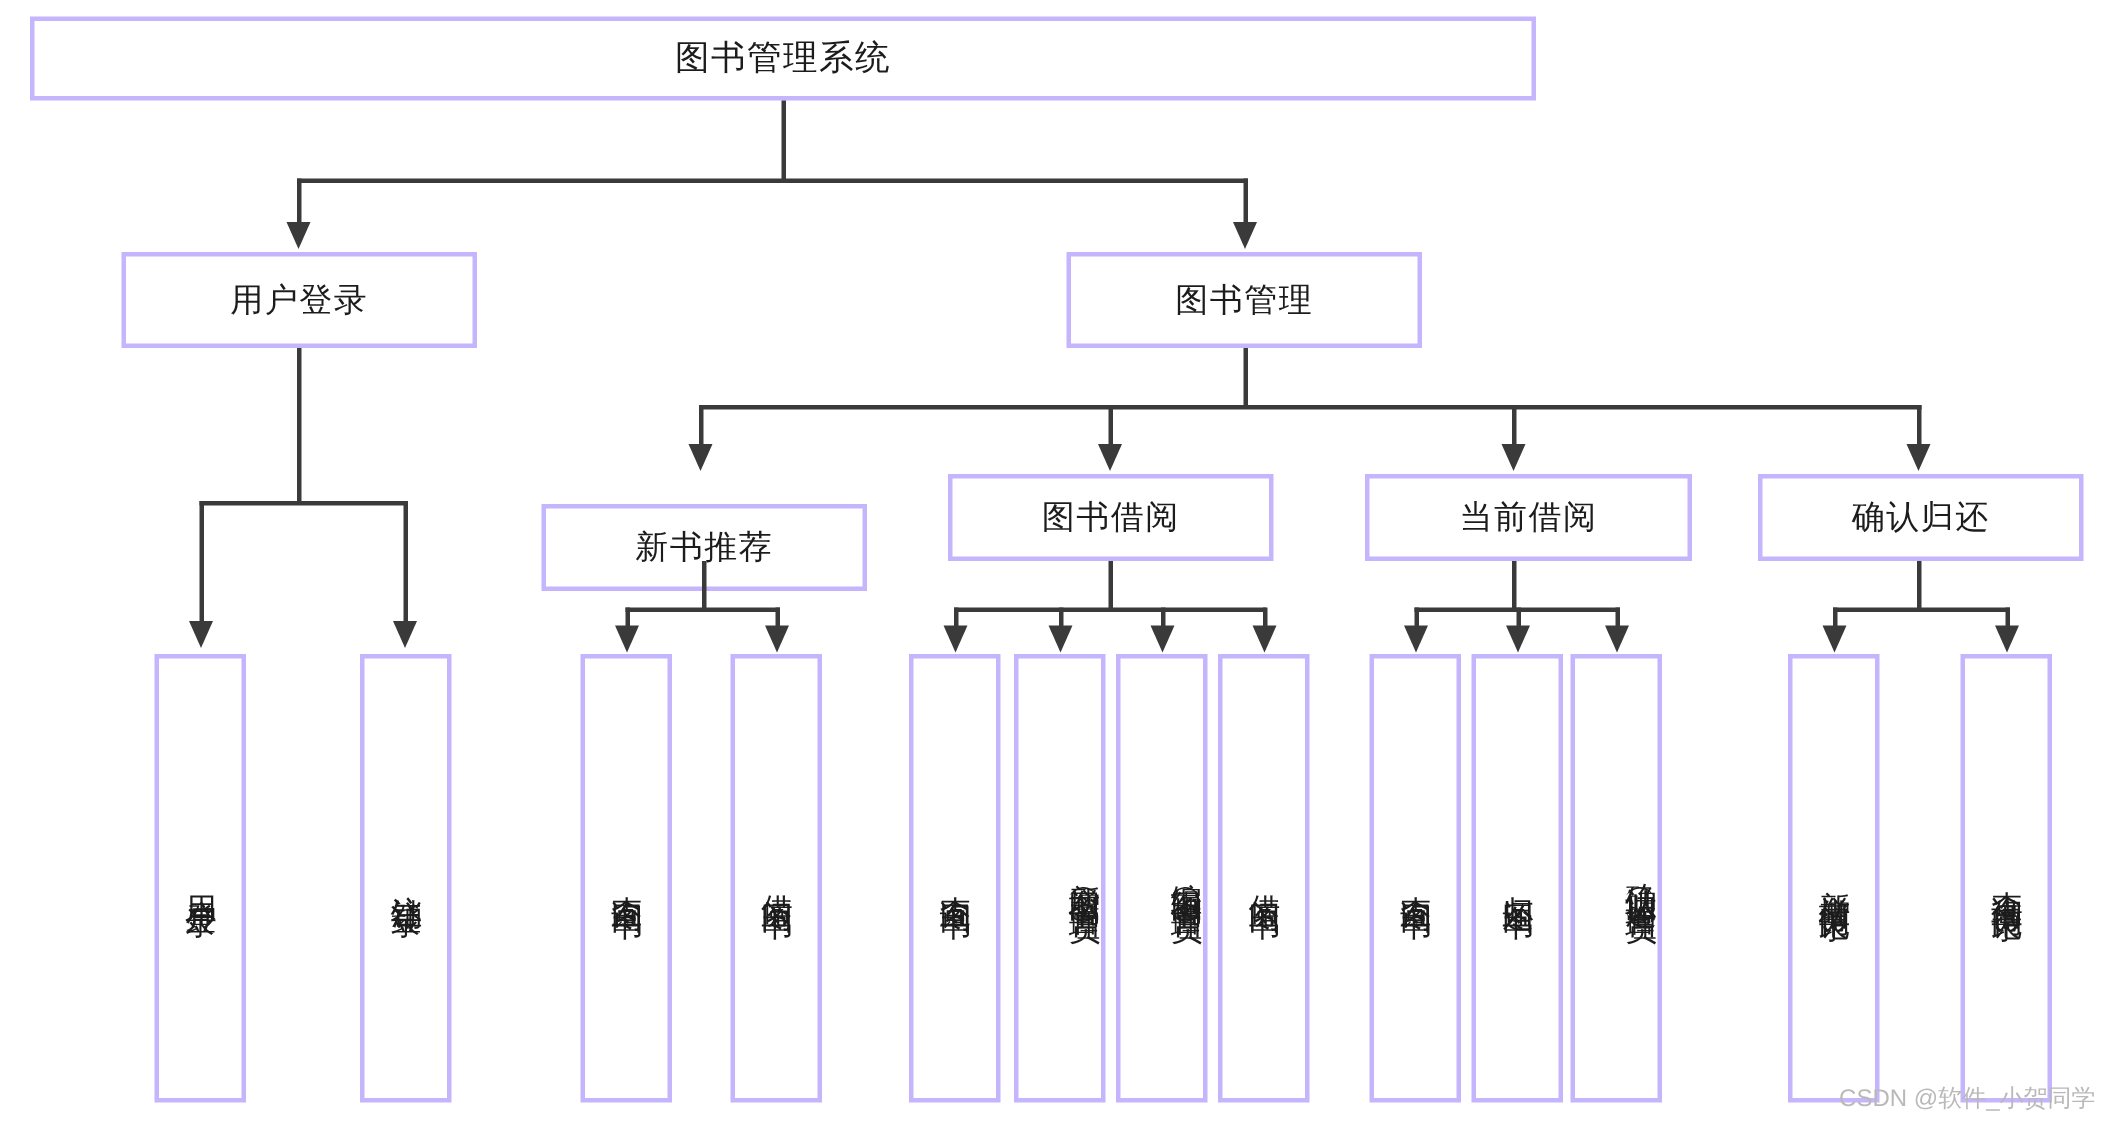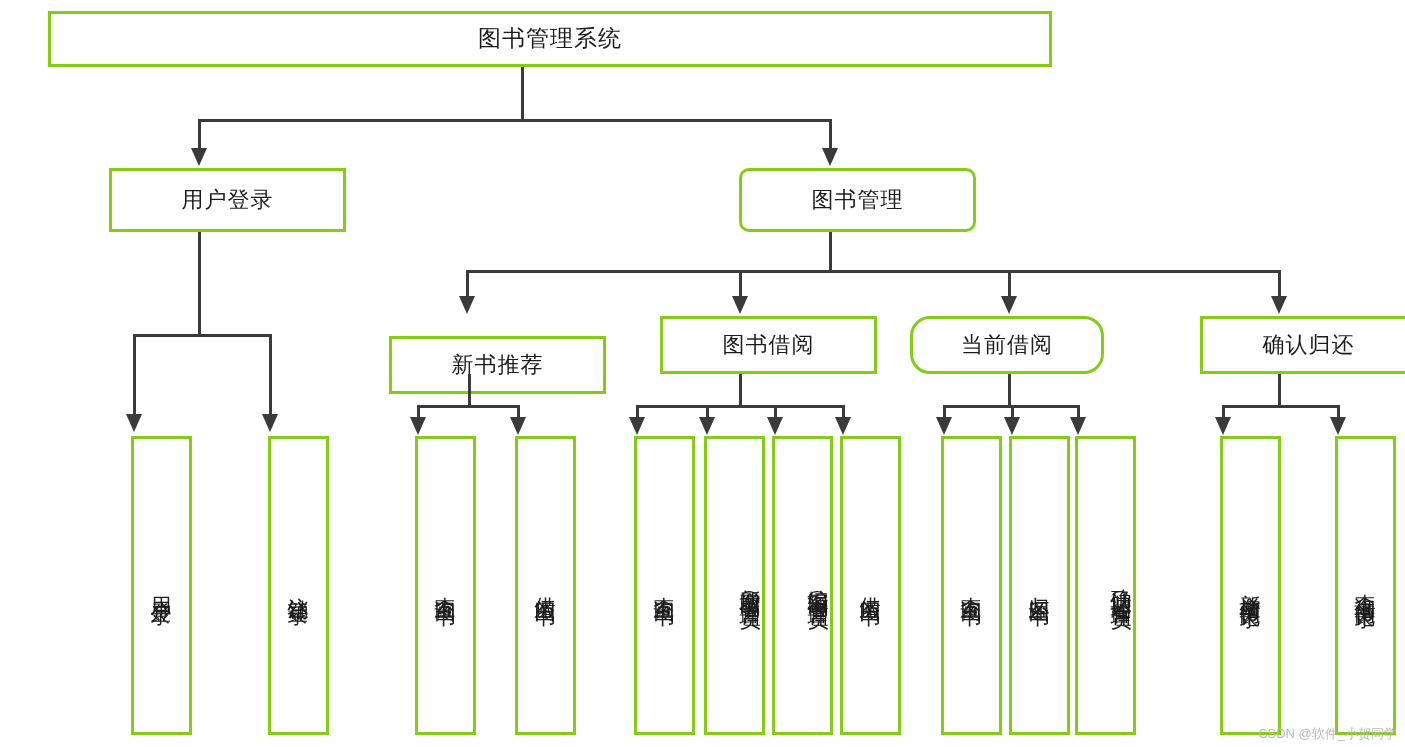--- a/index.html
+++ b/index.html
@@ -15,28 +15,27 @@
     position: relative;
     width: 1405px;
     height: 747px;
     background: #ffffff;
     overflow: hidden;
   }
   
   .node {
     position: absolute;
     box-sizing: border-box;
-    border: 3px solid #84cc16;
+    border: 3px solid #c4b5fd;
     background: #ffffff;
     display: flex;
     align-items: center;
     justify-content: center;
     color: #1c1c1c;
     text-align: center;
-    margin-left: 28px;
   }
   .node.h {                
     font-size: 22px;
     line-height: 1.2;
     letter-spacing: 1px;
   }
   .node.root {
     font-size: 23px;
   }
   .node.v {                
@@ -65,21 +64,21 @@
     height: 0;
     border-left: 8px solid transparent;
     border-right: 8px solid transparent;
     border-top: 18px solid #3a3a3a;
   }
   
   .watermark {
     position: absolute;
     right: 8px;
     bottom: 4px;
-    font-size: 13px;
+    font-size: 16px;
     color: #b9b9b9;
     white-space: nowrap;
     letter-spacing: 0px;
   }
 </style>
 </head>
 <body>
 
 <div id="canvas">
 
@@ -94,21 +93,21 @@
   <div class="lineV" style="left:198px; top:119px; height:31px;"></div>
   <div class="arrow" style="left:191px; top:148px;"></div>
 
   <div class="lineV" style="left:829px; top:119px; height:31px;"></div>
   <div class="arrow" style="left:822px; top:148px;"></div>
 
   <div class="node h" style="left:81px; top:168px; width:237px; height:64px;">
     <span>用户登录</span>
   </div>
 
-  <div class="node h" style="left:711px; top:168px; width:237px; height:64px;border-radius:10px;">
+  <div class="node h" style="left:711px; top:168px; width:237px; height:64px;">
     <span>图书管理</span>
   </div>
 
   <div class="lineV" style="left:198px; top:232px; height:103px;"></div>
   <div class="lineH" style="left:133px; top:334px; width:139px;"></div>
   <div class="lineV" style="left:133px; top:334px; height:82px;"></div>
   <div class="arrow" style="left:126px; top:414px;"></div>
   <div class="lineV" style="left:269px; top:334px; height:82px;"></div>
   <div class="arrow" style="left:262px; top:414px;"></div>
 
@@ -126,21 +125,21 @@
 
   <div class="lineV" style="left:1278px; top:270px; height:28px;"></div>
   <div class="arrow" style="left:1271px; top:296px;"></div>
 
   <div class="node h" style="left:361px; top:336px; width:217px; height:58px;">
     <span>新书推荐</span>
   </div>
   <div class="node h" style="left:632px; top:316px; width:217px; height:58px;">
     <span>图书借阅</span>
   </div>
-  <div class="node h" style="left:882px; top:316px; width:194px; height:58px;border-radius:20px;">
+  <div class="node h" style="left:910px; top:316px; width:218px; height:58px;">
     <span>当前借阅</span>
   </div>
   <div class="node h" style="left:1172px; top:316px; width:217px; height:58px;">
     <span>确认归还</span>
   </div>
 
   <div class="lineV" style="left:468px; top:374px; height:32px;"></div>
   <div class="lineH" style="left:417px; top:405px; width:103px;"></div>
   <div class="lineV" style="left:417px; top:405px; height:14px;"></div>
   <div class="arrow" style="left:410px; top:417px;"></div>

